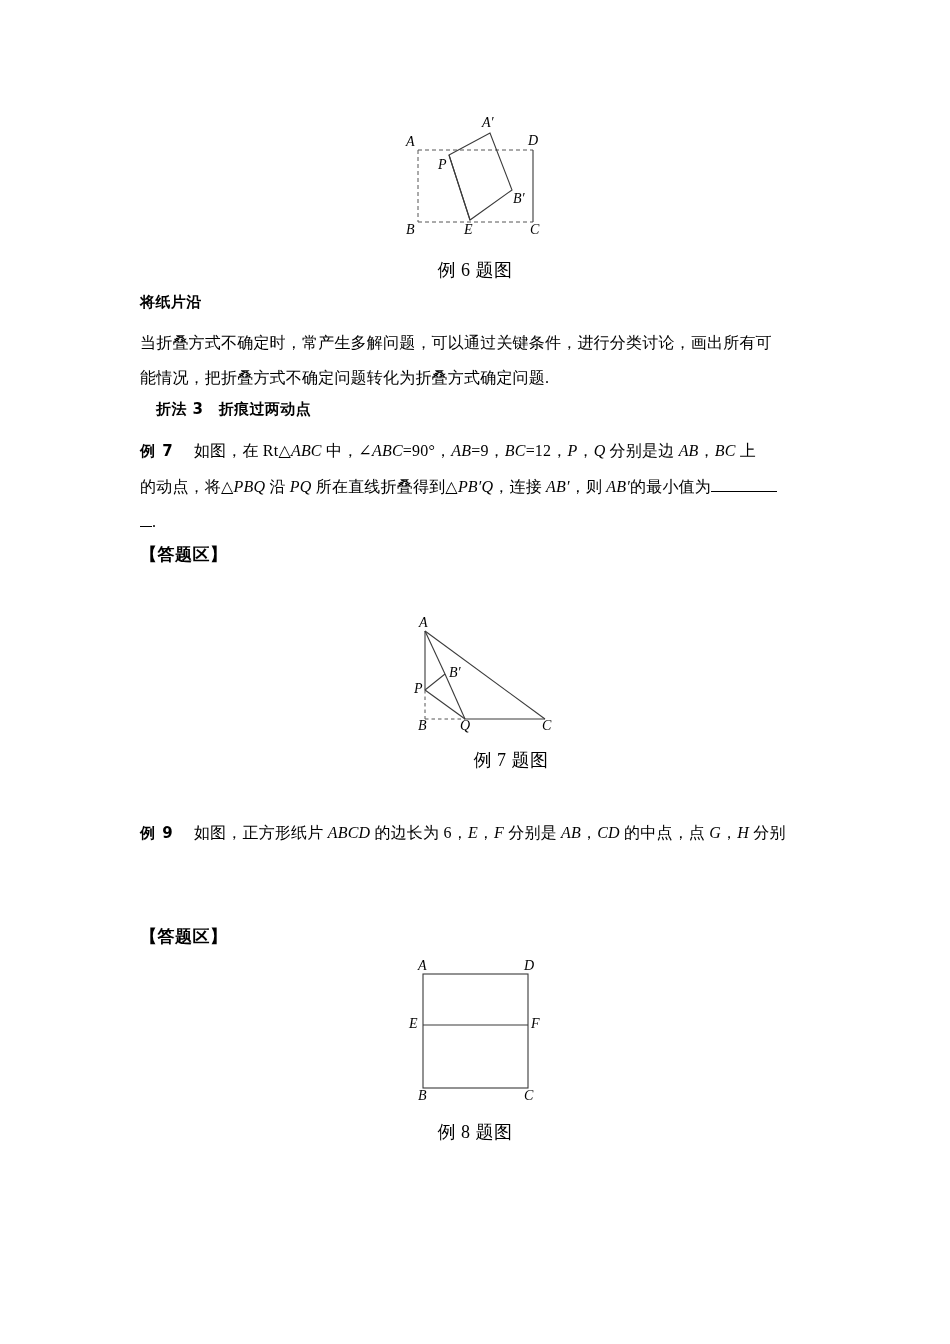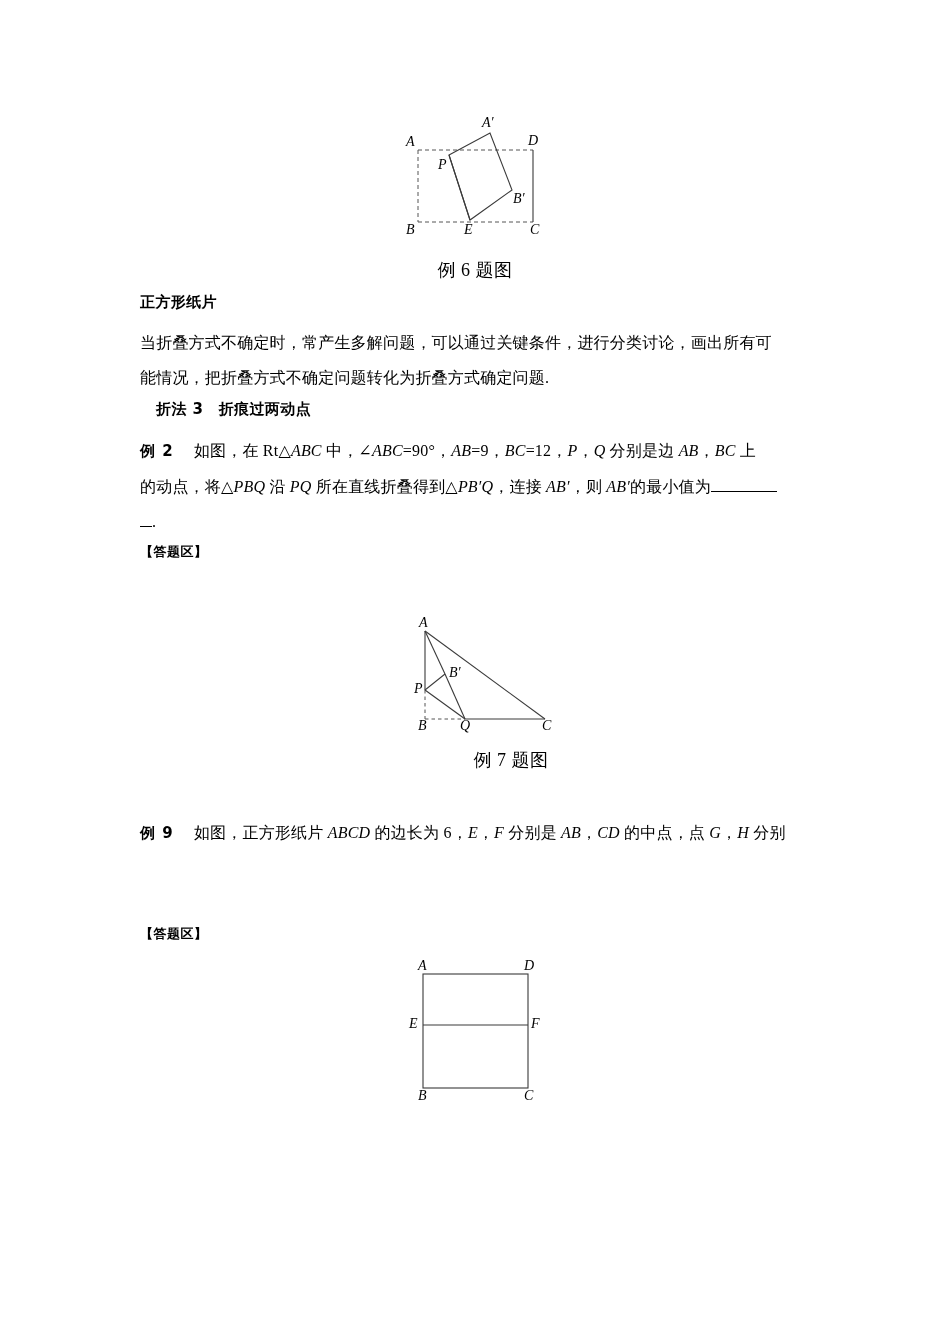--- a/index.html
+++ b/index.html
@@ -49,21 +49,21 @@
   }
   .subheading {
     font-family: "DejaVu Sans", "Liberation Sans", sans-serif;
     font-weight: bold;
     font-size: 15px;
     letter-spacing: 0.4px;
   }
   .answer-area {
     font-family: "DejaVu Sans", "Liberation Sans", sans-serif;
     font-weight: bold;
-    font-size: 13px;
+    font-size: 17px;
     letter-spacing: 0.5px;
   }
   .para {
     font-size: 16px;
     line-height: 35px;
     text-align: justify;
     text-justify: inter-ideograph;
     letter-spacing: 0.2px;
   }
   .para-line {
@@ -114,32 +114,32 @@
     <span class="lbl" style="left:6px;  top:110px;">B</span>
     <span class="lbl" style="left:130px;top:110px;">C</span>
     <span class="lbl" style="left:128px;top:21px;">D</span>
     <span class="lbl" style="left:64px; top:110px;">E</span>
     <span class="lbl" style="left:38px; top:45px;">P</span>
     <span class="lbl" style="left:82px; top:3px;">A′</span>
     <span class="lbl" style="left:113px;top:79px;">B′</span>
   </div>
   <div class="fig-caption" style="left:0; top:258px;">例 6 题图</div>
 
-  <div class="block heading" style="top:293px;">正方形纸片</div>
+  <div class="block heading" style="top:293px;">将纸片沿</div>
 
   <div class="block para" style="top:325px;">
     <span class="para-line">当折叠方式不确定时，常产生多解问题，可以通过关键条件，进行分类讨论，画出所有可</span>
     <span class="para-line">能情况，把折叠方式不确定问题转化为折叠方式确定问题.</span>
   </div>
 
   <div class="block subheading" style="top:400px;margin-left:16px;">折法 3　折痕过两动点</div>
 
   <div class="block para" style="top:433px;">
     <span class="para-line">
-      <span class="exnum">例 2</span>
+      <span class="exnum">例 7</span>
       <span style="display:inline-block;width:16px;"></span><span>如图，在 Rt△</span><span class="it">ABC</span><span> 中，∠</span><span class="it">ABC</span><span>=90°，</span><span class="it">AB</span><span>=9，</span><span class="it">BC</span><span>=12，</span><span class="it">P</span><span>，</span><span class="it">Q</span><span> 分别是边 </span><span class="it">AB</span><span>，</span><span class="it">BC</span><span> 上</span>
     </span>
     <span class="para-line"><span>的动点，将△</span><span class="it">PBQ</span><span> 沿 </span><span class="it">PQ</span><span> 所在直线折叠得到△</span><span class="it">PB′Q</span><span>，连接 </span><span class="it">AB′</span><span>，则 </span><span class="it">AB′</span><span>的最小值为</span><span class="blank" style="width:66px;height:16px;"></span>
     </span>
     <span class="para-line"><span class="blank" style="width:12px;height:14px;"></span><span>.</span></span>
   </div>
 
   <div class="block answer-area" style="top:543px;">【答题区】</div>
 
   <div class="figure" style="left:405px; top:615px; width:160px; height:115px;">
@@ -181,14 +181,15 @@
       <rect x="18" y="12" width="105" height="114" fill="none" stroke="#3a3a3a" stroke-width="1.1"></rect>
       <line x1="18" y1="63" x2="123" y2="63" stroke="#3a3a3a" stroke-width="1.1"></line>
     </svg>
     <span class="lbl" style="left:13px; top:-4px;">A</span>
     <span class="lbl" style="left:119px;top:-4px;">D</span>
     <span class="lbl" style="left:13px; top:126px;">B</span>
     <span class="lbl" style="left:119px;top:126px;">C</span>
     <span class="lbl" style="left:4px;  top:54px;">E</span>
     <span class="lbl" style="left:126px;top:54px;">F</span>
   </div>
+  <div class="fig-caption" style="left:0; top:1120px;">例 8 题图</div>
 
 </div>
 
 </body></html>

